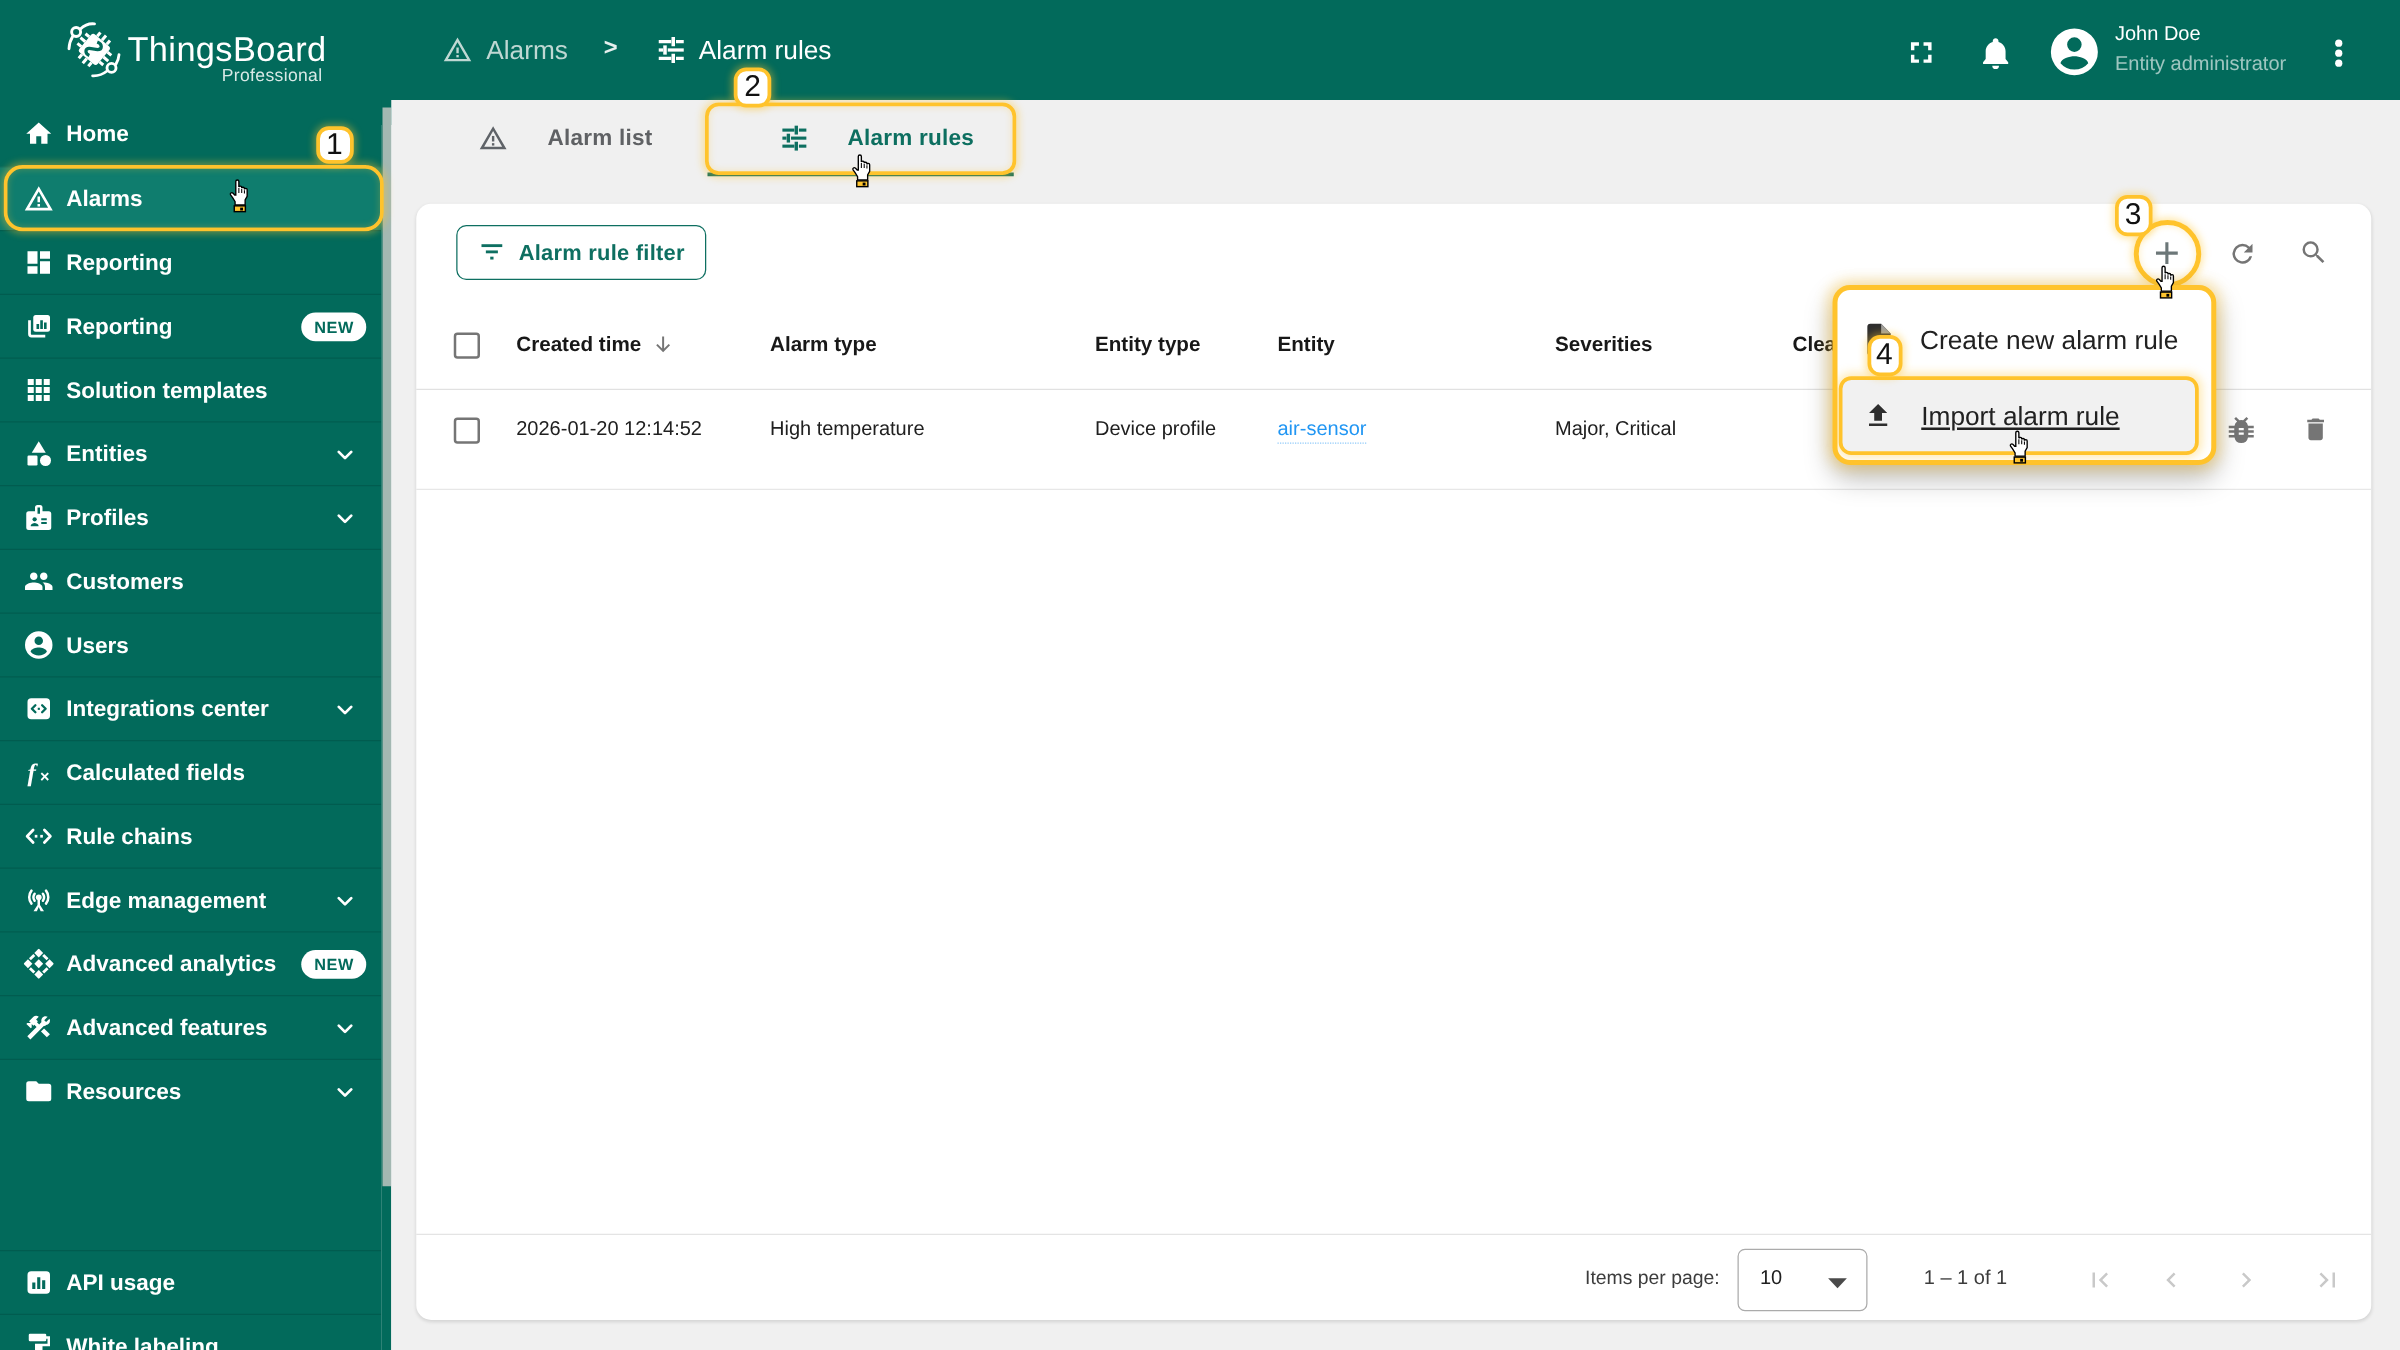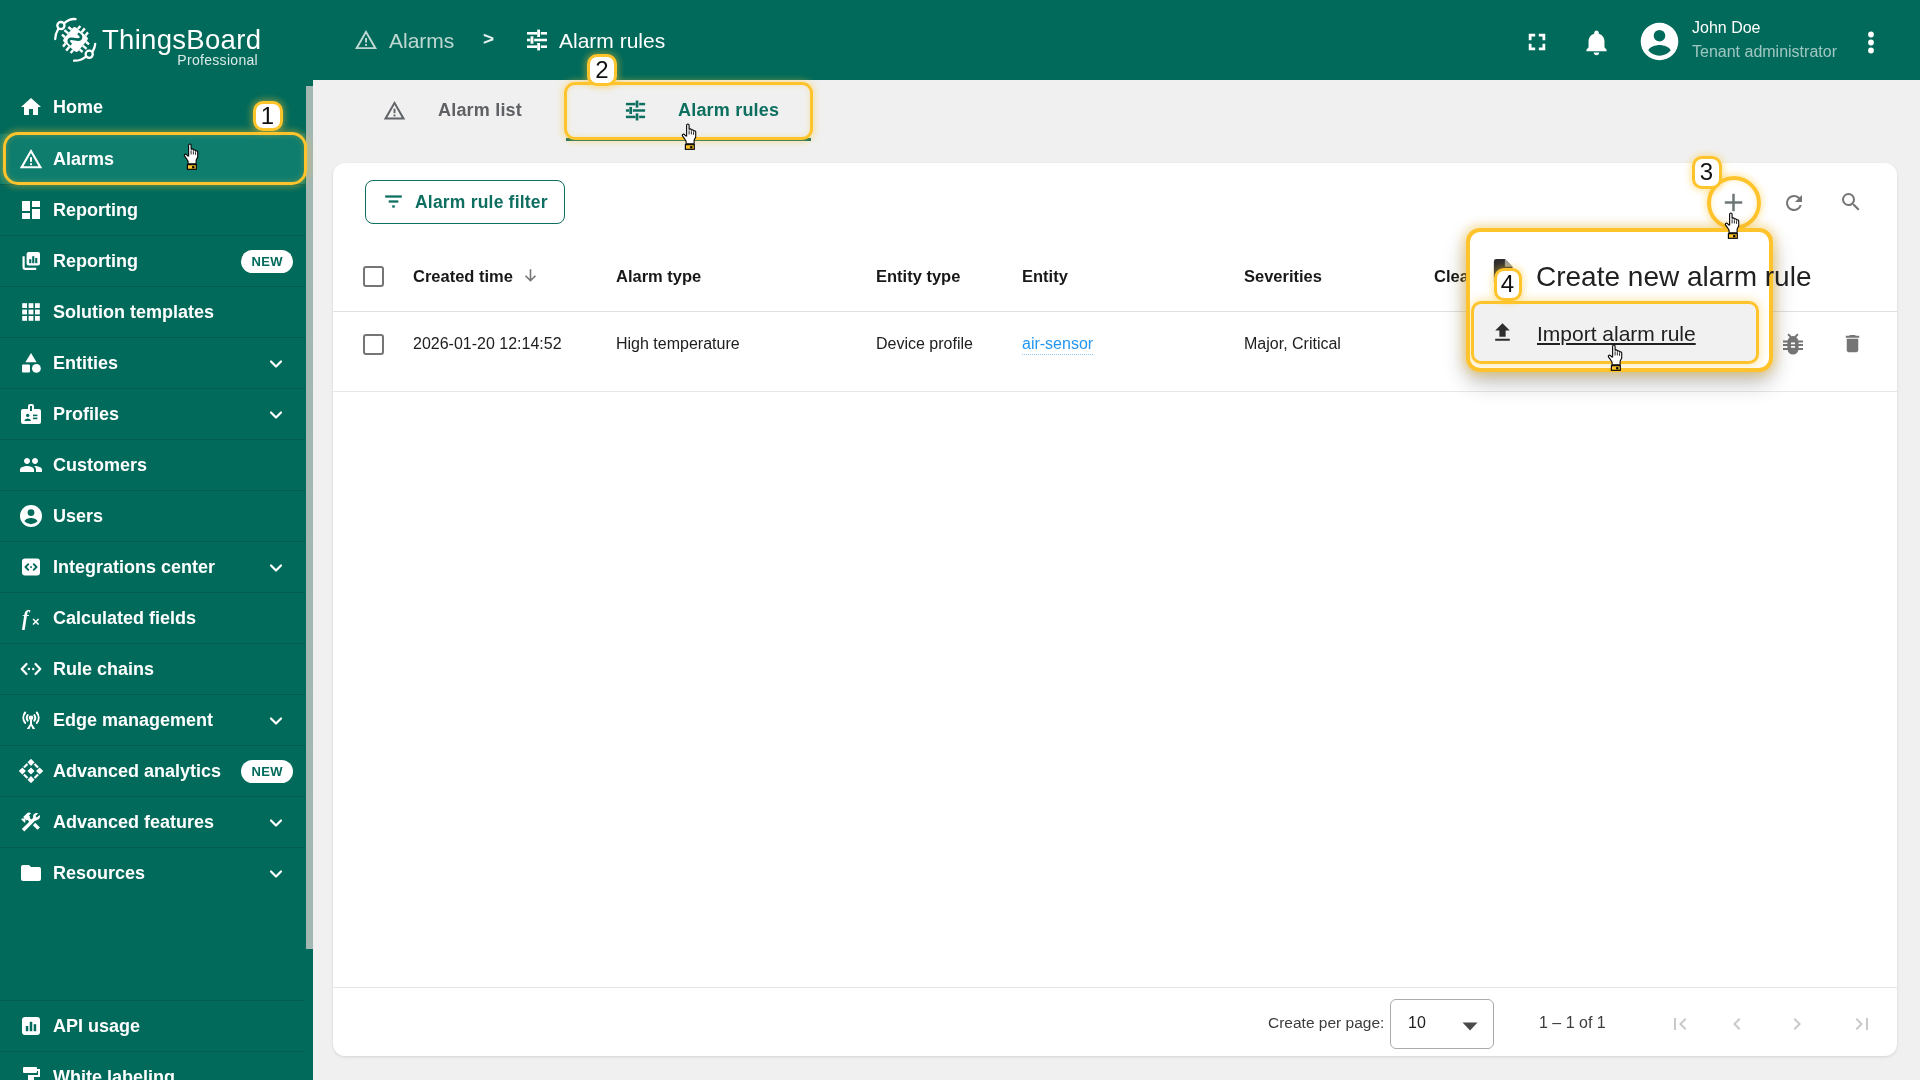--- a/index.html
+++ b/index.html
@@ -81,21 +81,21 @@
   <path d="M3 3h7v3H6v4H3zM14 3h7v7h-3V6h-4zM3 14h3v4h4v3H3zM18 14h3v7h-7v-3h4z"></path>
 </svg>
 <svg class="abs" style="left:1585px;top:29px" width="23" height="27" viewBox="0 0 24 26" fill="#fff">
   <path d="M12 0.5c1.3 0 2.4 1.1 2.4 2.4v0.9c3.4 1 5.9 4.1 5.9 7.9v6.3l2.2 2.6v1.4H1.5v-1.4l2.2-2.6v-6.3c0-3.8 2.5-6.9 5.9-7.9V2.9C9.6 1.6 10.7 0.5 12 0.5z"></path>
   <path d="M9.2 23.5h5.6a2.8 2.8 0 0 1-5.6 0z"></path>
 </svg>
 <svg class="abs" style="left:1639px;top:21px" width="41" height="41" viewBox="0 0 24 24" fill="#fff">
   <path d="M12 1a11 11 0 1 0 0 22 11 11 0 0 0 0-22zm0 4.2a3.4 3.4 0 1 1 0 6.8 3.4 3.4 0 0 1 0-6.8zm0 15.1a8.6 8.6 0 0 1-6.5-3c.2-2.1 4.3-3.3 6.5-3.3s6.3 1.2 6.5 3.3a8.6 8.6 0 0 1-6.5 3z" fill-rule="evenodd" clip-rule="evenodd"></path>
 </svg>
 <div class="abs" style="left:1692px;top:19px;font-size:16px;color:#fff;">John Doe</div>
-<div class="abs" style="left:1692px;top:43px;font-size:16px;color:rgba(255,255,255,.62);">Tenant administrator</div>
+<div class="abs" style="left:1692px;top:43px;font-size:16px;color:rgba(255,255,255,.62);">Entity administrator</div>
 <svg class="abs" style="left:1864.5px;top:30px" width="12" height="24" viewBox="0 0 12 24" fill="#fff">
   <circle cx="6" cy="4.5" r="2.9"></circle>
       <circle cx="6" cy="12.5" r="2.9"></circle>
       <circle cx="6" cy="20.5" r="2.9"></circle>
 </svg>
 </div>
 
 <div id="sidebar">
 <div class="mi" style="top:1.5px;border-top:none">
       <svg class="ic" viewBox="0 0 24 24" fill="#fff">
@@ -328,21 +328,21 @@
 <div class="abs cell" style="left:911px;top:170px;">Major, Critical</div>
 <svg class="abs" style="left:1448px;top:169px" width="24" height="24" viewBox="0 0 24 24" fill="#757575">
       <path d="M8.7 5.2 6.4 2.9 7.8 1.5l2.7 2.7a5.2 5.2 0 0 1 3 0l2.7-2.7 1.4 1.4-2.3 2.3a5.6 5.6 0 0 1 2.1 3.3H22v2h-4.4v1.6H22v2h-4.4V16H22v2h-4.6a5.5 5.5 0 0 1-10.8 0H2v-2h4.4v-1.9H2v-2h4.4v-1.6H2v-2h4.6a5.6 5.6 0 0 1 2.1-3.3z"></path>
       <path d="M10 10.4h4v1.8h-4zM10 14h4v1.8h-4z" fill="#fff"></path>
     </svg>
 <svg class="abs" style="left:1508px;top:169px" width="23" height="23" viewBox="0 0 24 24" fill="#757575">
       <path d="M6 19c0 1.1.9 2 2 2h8c1.1 0 2-.9 2-2V7H6v12zM19 4h-3.5l-1-1h-5l-1 1H5v2h14V4z"></path>
     </svg>
 <div class="abs" style="left:0;top:228px;width:1564px;height:1px;background:#E7E7E7;"></div>
 <div class="abs" style="left:0;top:824px;width:1564px;height:1px;background:#E4E4E4;"></div>
-<div class="abs" style="left:935px;top:851px;font-size:15.5px;color:#3C3C3C;">Create per page:</div>
+<div class="abs" style="left:935px;top:851px;font-size:15.5px;color:#3C3C3C;">Items per page:</div>
 <div class="abs" style="left:1057px;top:836px;width:104px;height:50px;border:1px solid #ABABAB;border-radius:6px;"></div>
 <div class="abs" style="left:1075px;top:851px;font-size:16px;color:#202020;">10</div>
 <svg class="abs" style="left:1128px;top:858px" width="18" height="11" viewBox="0 0 18 11">
       <path d="M1.5 1.5 9 9.5 16.5 1.5z" fill="#4A4A4A"></path>
     </svg>
 <div class="abs" style="left:1206px;top:851px;font-size:16px;color:#3C3C3C;">1 – 1 of 1</div>
 <svg class="abs" style="left:1335px;top:849px" width="24" height="24" viewBox="0 0 24 24" fill="#C9C9C9">
       <path d="M18.41 16.59 13.82 12l4.59-4.59L17 6l-6 6 6 6zM6 6h2v12H6z"></path>
     </svg>
 <svg class="abs" style="left:1392px;top:849px" width="24" height="24" viewBox="0 0 24 24" fill="#C9C9C9">
@@ -359,21 +359,21 @@
 <div class="annbadge" style="left:252.5px;top:100.5px;width:30px;height:30px;line-height:23px;">1</div>
 <div class="annbox" style="left:564px;top:82px;width:249px;height:57.5px;border-radius:11px;"></div>
 <div class="annbadge" style="left:587px;top:54px;width:30px;height:32px;line-height:25px;">2</div>
 <div class="annbox" style="left:1706.5px;top:175.5px;width:54px;height:54px;border-radius:50%;border-width:4px;"></div>
 <div class="annbadge" style="left:1691.5px;top:156px;width:30px;height:33px;line-height:26px;z-index:5;">3</div>
 <div class="abs z50" style="left:1466px;top:228px;width:307px;height:144px;background:#fff;border:4px solid #FFC32C;border-radius:14px;box-shadow:0 0 10px 3px rgba(255,195,44,.4), 0 10px 22px rgba(0,0,0,.28);"></div>
 <svg class="abs z50" style="left:1491px;top:258px" width="23" height="27" viewBox="0 0 24 28">
     <path d="M5.5 1h9l8 8v16a2.5 2.5 0 0 1-2.5 2.5H5.5A2.5 2.5 0 0 1 3 25V3.5A2.5 2.5 0 0 1 5.5 1z" fill="#2E2E2E"></path>
     <path d="M14.5 1l8 8h-8z" fill="#9E9E9E"></path>
   </svg>
-<div class="abs z50" style="left:1536px;top:261px;font-size:28px;color:#212121;">Create new alarm rule</div>
+<div class="abs z50" style="left:1536px;top:261px;font-size:21px;color:#212121;">Create new alarm rule</div>
 <div class="abs z50" style="left:1471px;top:301px;width:288px;height:63px;background:#F1F1F1;border:3.5px solid #FFC32C;border-radius:10px;box-shadow:0 0 8px 2px rgba(255,195,44,.35);"></div>
 <svg class="abs z50" style="left:1490px;top:320px" width="25" height="25" viewBox="0 0 24 24" fill="#2E2E2E">
     <path d="M9 16h6v-6h4l-7-7-7 7h4zm-4 2h14v2H5z"></path>
   </svg>
 <div class="abs z50" style="left:1537px;top:322px;font-size:21px;color:#212121;text-decoration:underline;">Import alarm rule</div>
 <div class="annbadge" style="left:1493.5px;top:268px;width:28px;height:33px;line-height:26px;z-index:55;">4</div>
 <svg class="cursor" style="left:182px;top:143px" viewBox="0 0 19 29">
     <path d="M7.0 2.0 Q7.0 0.8 8.3 0.8 Q9.6 0.8 9.6 2.0 L9.6 6.7 Q9.8 5.9 10.9 5.9 Q12.0 5.9 12.0 7.0 L12.0 7.7 Q12.2 6.9 13.2 6.9 Q14.3 6.9 14.3 8.0 L14.3 8.7 Q14.5 7.9 15.5 7.9 Q16.6 7.9 16.6 9.0 L16.6 14.6 L14.9 17.7 L14.9 21.8 L6.4 21.8 L6.4 19.0 L4.3 15.6 L2.6 13.4 Q2.0 12.4 2.9 11.7 Q3.7 11.1 4.7 11.9 L6.1 13.4 L7.0 13.4 Z" fill="#fff" stroke="#000" stroke-width="1.15"></path>
     <path d="M9.6 7.5V11.8M12 8.4V11.8M14.3 9.4V12.2" stroke="#000" stroke-width=".9" fill="none"></path>
     <rect x="5.7" y="22.6" width="9.4" height="4.9" fill="#FFC52F" stroke="#000" stroke-width="1.2"></rect>

